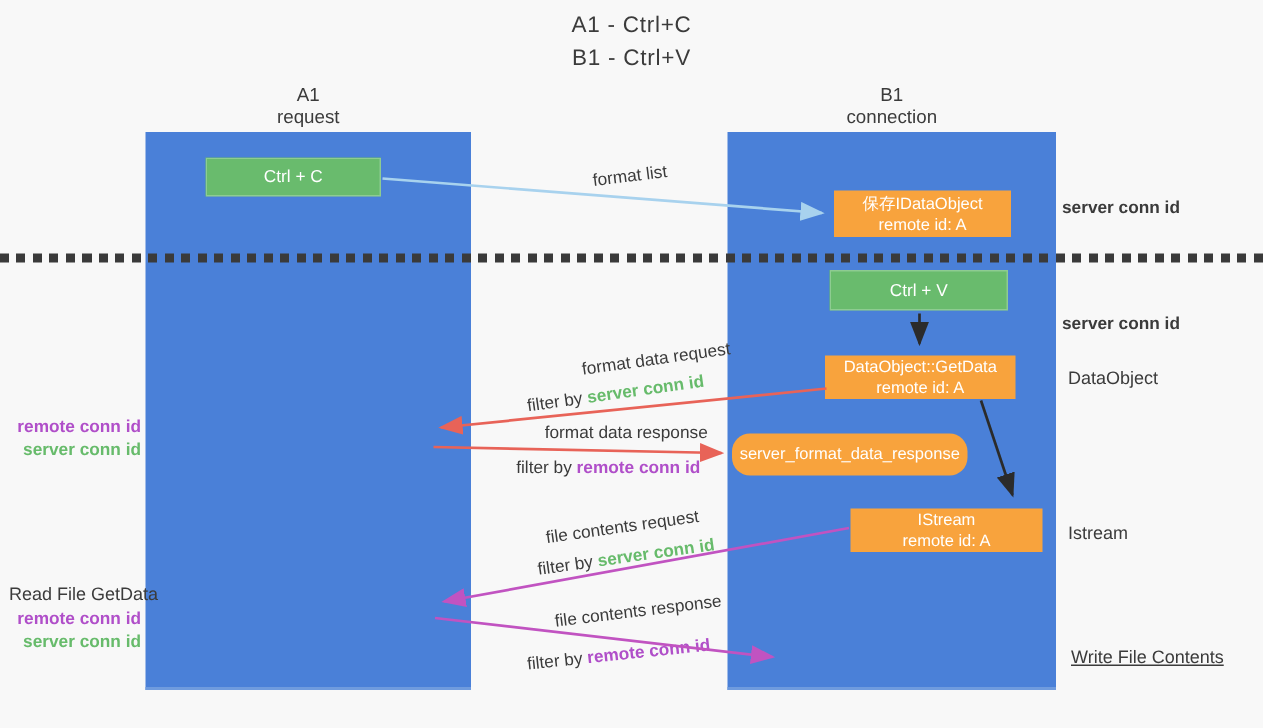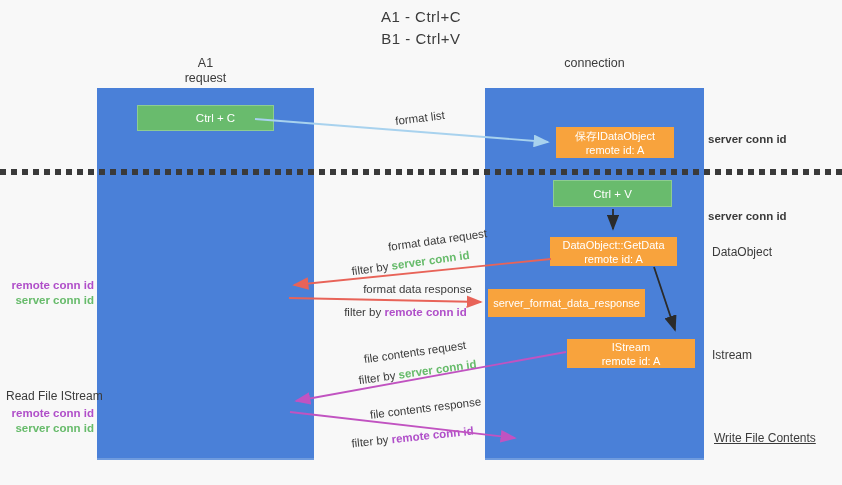--- a/index.html
+++ b/index.html
@@ -28,44 +28,45 @@
 <div class="canvas">
 
   <div class="abs title" style="top:8px;left:0;">A1 - Ctrl+C</div>
   <div class="abs title" style="top:30px;left:0;">B1 - Ctrl+V</div>
 
   <div class="abs lane-header" style="left:97px;top:56px;width:217px;">
     <div>A1</div>
     <div>request</div>
   </div>
   <div class="abs lane-header" style="left:485px;top:56px;width:219px;">
+    <div>B1</div>
     <div>connection</div>
   </div>
 
   <div class="abs lane" style="left:97px;top:88px;width:217px;height:370px;"></div>
   <div class="abs lane" style="left:485px;top:88px;width:219px;height:370px;"></div>
 
   <div class="abs dotted" style="left:0;top:169px;width:842px;"></div>
 
-  <div class="abs gbox" style="left:137px;top:105px;width:117px;height:26px;padding-left:20px;">
+  <div class="abs gbox" style="left:137px;top:105px;width:117px;height:26px;">
     <span>Ctrl + C</span>
   </div>
   <div class="abs gbox" style="left:553px;top:180px;width:119px;height:27px;">
     <span>Ctrl + V</span>
   </div>
 
   <div class="abs obox" style="left:556px;top:127px;width:118px;height:31px;">
     <div>保存IDataObject</div>
     <div>remote id: A</div>
   </div>
   <div class="abs obox" style="left:550px;top:237px;width:127px;height:29px;">
     <div>DataObject::GetData</div>
     <div>remote id: A</div>
   </div>
-  <div class="abs obox" style="left:488px;top:289px;width:157px;height:28px;">
+  <div class="abs obox" style="left:488px;top:289px;width:157px;height:28px;border-radius:12px;">
     <div>server_format_data_response</div>
   </div>
   <div class="abs obox" style="left:567px;top:339px;width:128px;height:29px;">
     <div>IStream</div>
     <div>remote id: A</div>
   </div>
 
   <div class="abs lbl rot7" style="left:365px;top:112px;width:110px;">format list</div>
 
   <div class="abs lbl rot8" style="left:370px;top:234px;width:135px;">format data request</div>
@@ -89,21 +90,21 @@
   <div class="abs side-lbl green-b" style="left:708px;top:133px;font-size:11.5px;">server conn id</div>
   <div class="abs side-lbl green-b" style="left:708px;top:210px;font-size:11.5px;">server conn id</div>
   <div class="abs side-lbl" style="left:712px;top:245px;">DataObject</div>
   <div class="abs side-lbl" style="left:712px;top:348px;">Istream</div>
   <div class="abs side-lbl" style="left:714px;top:431px;text-decoration:underline;">Write File Contents</div>
 
   <div class="abs right-align" style="left:0;top:278px;width:94px;font-size:11.5px;line-height:15px;">
     <div class="purple-b">remote conn id</div>
     <div class="green-b">server conn id</div>
   </div>
-  <div class="abs side-lbl" style="left:6px;top:389px;">Read File IStream</div>
+  <div class="abs side-lbl" style="left:6px;top:389px;">Read File GetData</div>
   <div class="abs right-align" style="left:0;top:406px;width:94px;font-size:11.5px;line-height:15px;">
     <div class="purple-b">remote conn id</div>
     <div class="green-b">server conn id</div>
   </div>
 
   <svg class="arrows" width="842" height="485" viewBox="0 0 842 485">
     <defs>
       <marker id="m-blue" markerWidth="9" markerHeight="7" refX="8" refY="3.5" orient="auto">
           <path d="M0,0 L9,3.5 L0,7 z" fill="#a8d2ee"></path>
         </marker>

